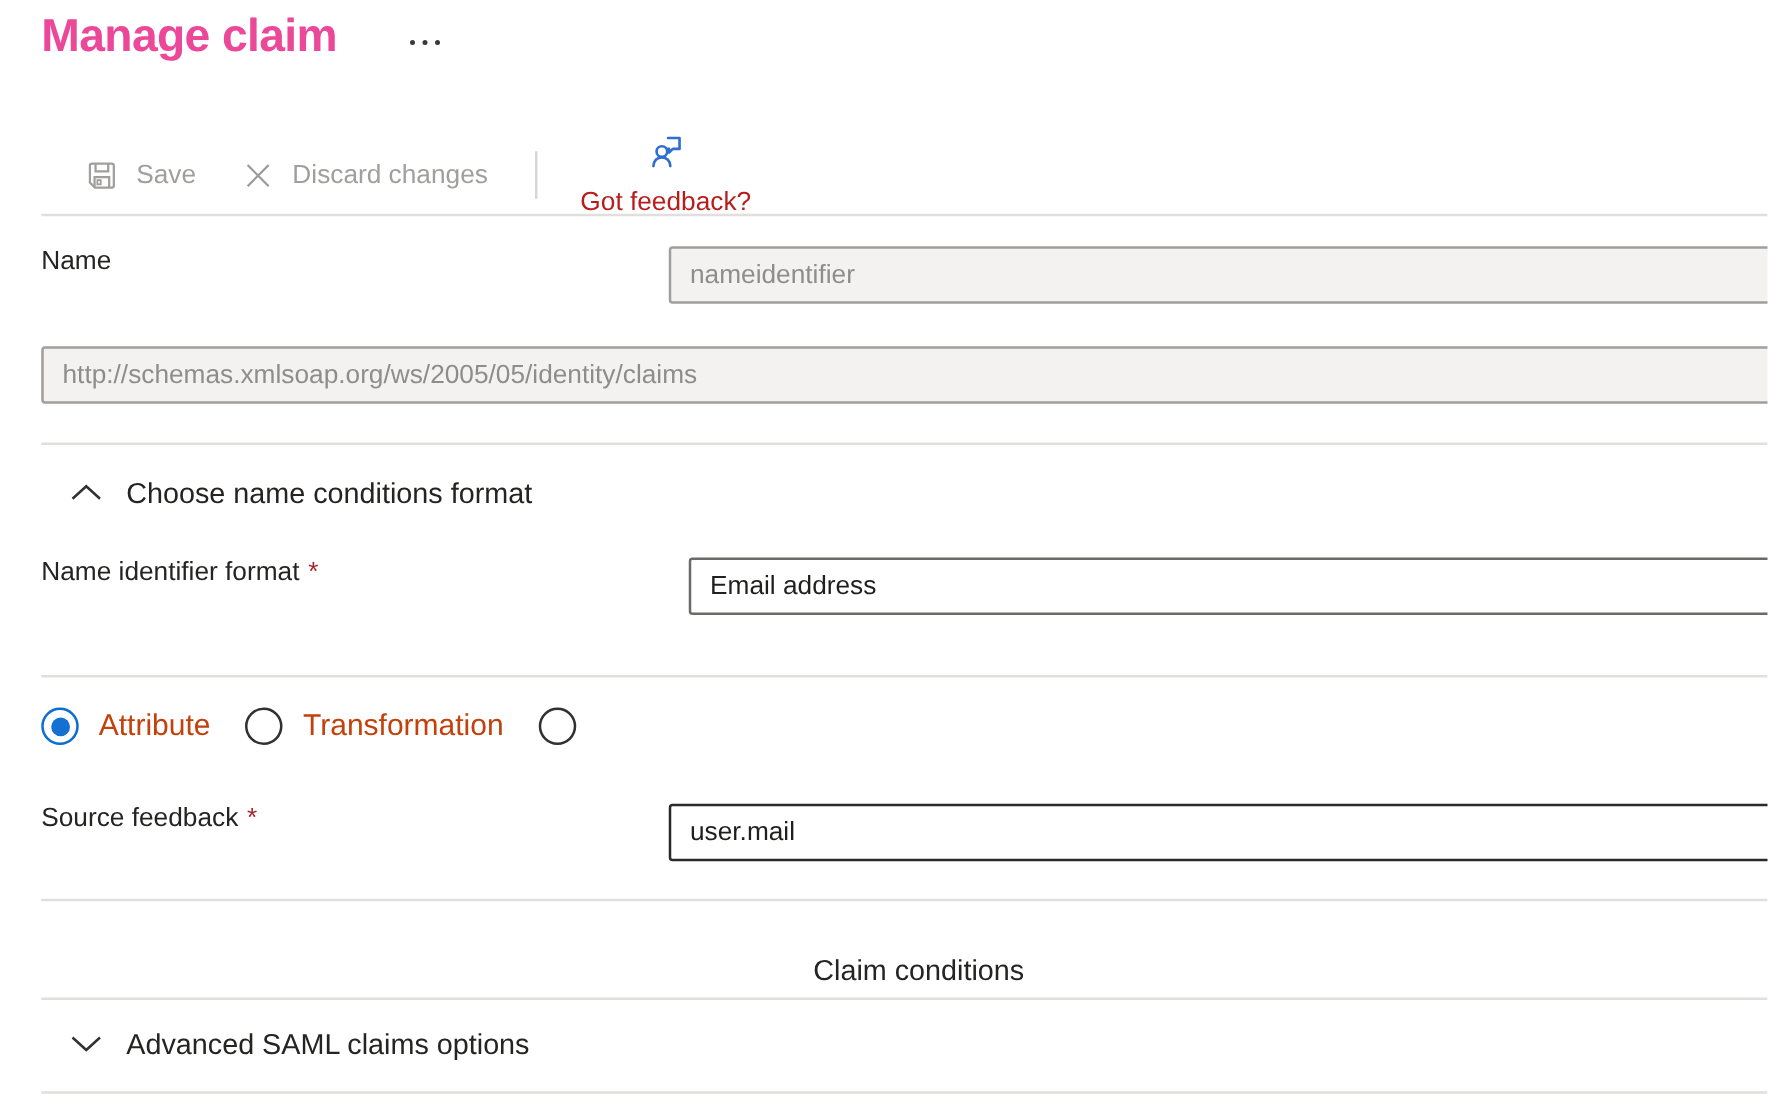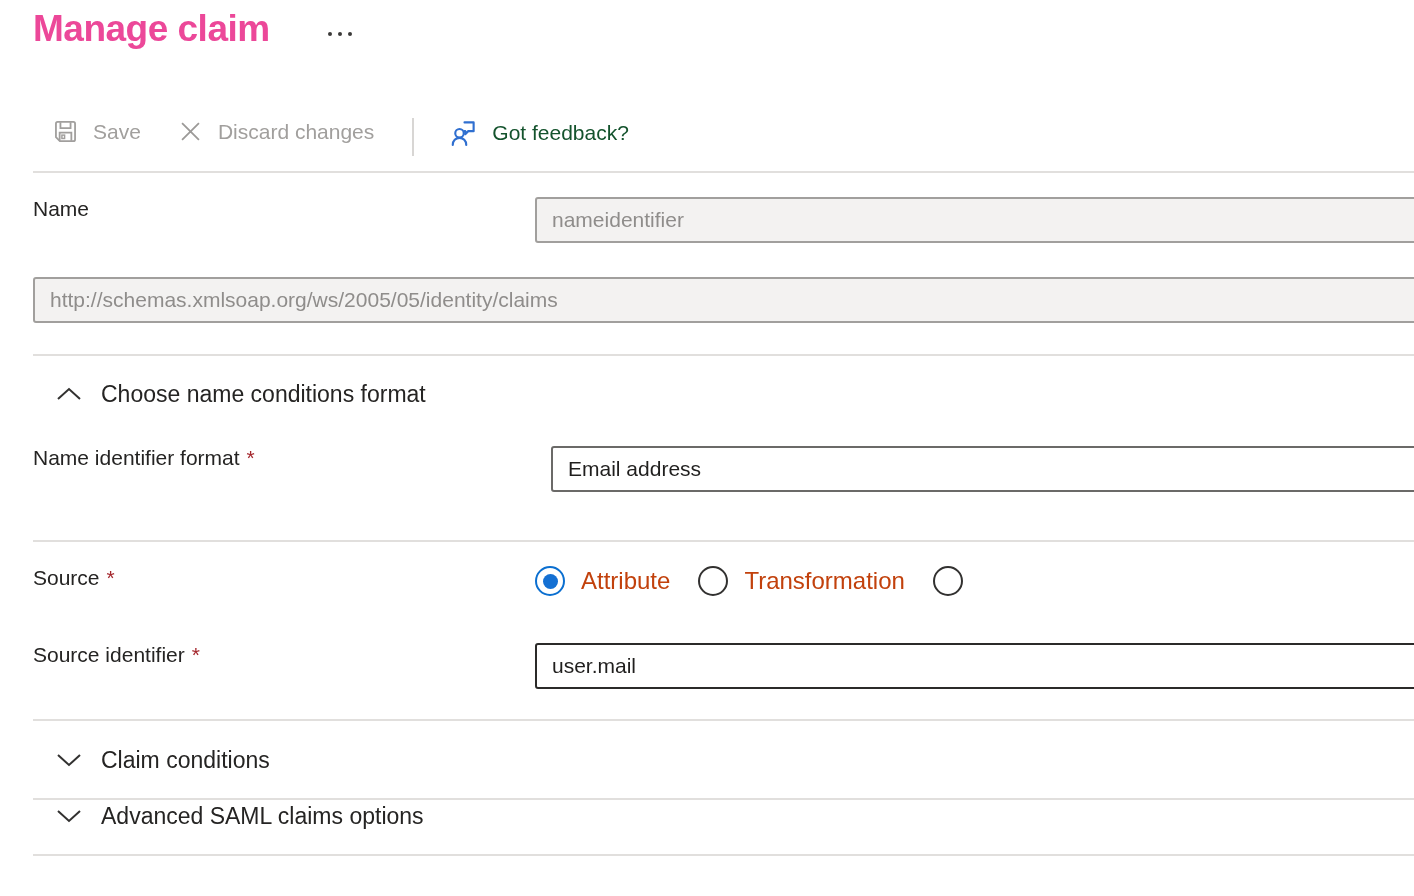--- a/index.html
+++ b/index.html
@@ -12,24 +12,24 @@
     color: #201f1e;
   }
 
   
   .header { display: flex; align-items: center; padding: 10px 0 0 33px; height: 48px; }
   .page-title { font-size: 37px; font-weight: 700; margin: 0; letter-spacing: -0.5px; color: #ec4899; }
   .more-btn { margin-left: 54px; margin-top: 10px; display: flex; gap: 6px; cursor: pointer; border: none; background: transparent; padding: 4px; }
   .more-btn .dot { width: 4px; height: 4px; border-radius: 50%; background: #3b3a39; }
 
   
-  .toolbar { display: flex; align-items: flex-start; padding-left: 52px; margin-top: 70px; height: 44px; }
+  .toolbar { display: flex; align-items: center; padding-left: 68px; margin-top: 70px; height: 44px; }
   .tb-btn { display: flex; align-items: center; gap: 14px; font-size: 21px; border: none; background: transparent; padding: 0; margin-right: 36px; font-family: inherit; cursor: default; }
   .tb-btn.disabled { color: #a19f9d; }
-  .tb-btn.feedback { color: #14532d; cursor: pointer; margin-right: 0; }
+  .tb-btn.feedback { color: #b91c1c; cursor: pointer; margin-right: 0; flex-direction: column; }
   .tb-sep { width: 2px; height: 38px; background: #d8d6d4; margin: 0 34px 0 2px; }
 
   
   .divider { height: 2px; background: #e1dfdd; margin-left: 33px; }
   .div-toolbar { margin-top: 9px; }
   .div-2 { margin-top: 31px; }
   .div-3 { margin-top: 48px; }
   .div-4 { margin-top: 30px; }
   .div-5 { margin-top: 22px; }
   .div-6 { margin-top: 22px; }
@@ -62,22 +62,22 @@
   .radio-group { display: flex; align-items: center; gap: 28px; }
   .radio-item { display: flex; align-items: center; gap: 16px; font-size: 24px; cursor: pointer; color: #c2410c; }
   .radio { width: 30px; height: 30px; border-radius: 50%; border: 2px solid #323130; background: #fff; display: flex; align-items: center; justify-content: center; flex-shrink: 0; }
   .radio.selected { border-color: #0b6fd0; }
   .radio .dot { width: 15px; height: 15px; border-radius: 50%; background: #1470d3; display: none; }
   .radio.selected .dot { display: block; }
 
   
   .section { display: flex; align-items: center; margin-left: 33px; padding-left: 23px; gap: 19px; height: 32px; font-size: 23px; cursor: pointer; color: #252423; }
   .sec-choose { margin-top: 22px; margin-bottom: 36px; }
-  .sec-claim { margin-top: 23px; }
-  .sec-adv { }
+  .sec-claim { margin-top: 23px; flex-direction: column; }
+  .sec-adv { margin-top: 19px; }
   .chev { display: block; }
 </style>
 </head>
 <body>
 
 <div class="header">
   <h1 class="page-title">Manage claim</h1>
   <button class="more-btn">
     <span class="dot"></span>
     <span class="dot"></span>
@@ -142,40 +142,39 @@
 <div class="row row-nif">
   <span class="lbl"><span>Name identifier format</span><span class="req">*</span></span>
   <div class="ctrl">
     <input class="fld fld-dropdown" readonly="" value="Email address" style="">
   </div>
 </div>
 
 <div class="divider div-3"></div>
 
 <div class="row row-source">
-  <span class="lbl"><span>Source</span><span class="req">*</span></span>
   <div class="ctrl radio-group">
     <label class="radio-item">
       <span class="radio selected">
           <span class="dot"></span>
         </span>
       <span>Attribute</span>
     </label>
     <label class="radio-item">
       <span class="radio"></span>
       <span>Transformation</span>
     </label>
     <label class="radio-item">
       <span class="radio"></span>
     </label>
   </div>
 </div>
 
 <div class="row row-srcattr">
-  <span class="lbl"><span>Source identifier</span><span class="req">*</span></span>
+  <span class="lbl"><span>Source feedback</span><span class="req">*</span></span>
   <div class="ctrl">
     <input class="fld fld-combo" value="user.mail" style="">
   </div>
 </div>
 
 <div class="divider div-4"></div>
 
 <div class="section sec-claim">
   <svg class="chev" width="26" height="14" viewBox="0 0 26 14" fill="none" stroke="#323130" stroke-width="2">
     <polyline points="2,2 13,12 24,2"></polyline>

